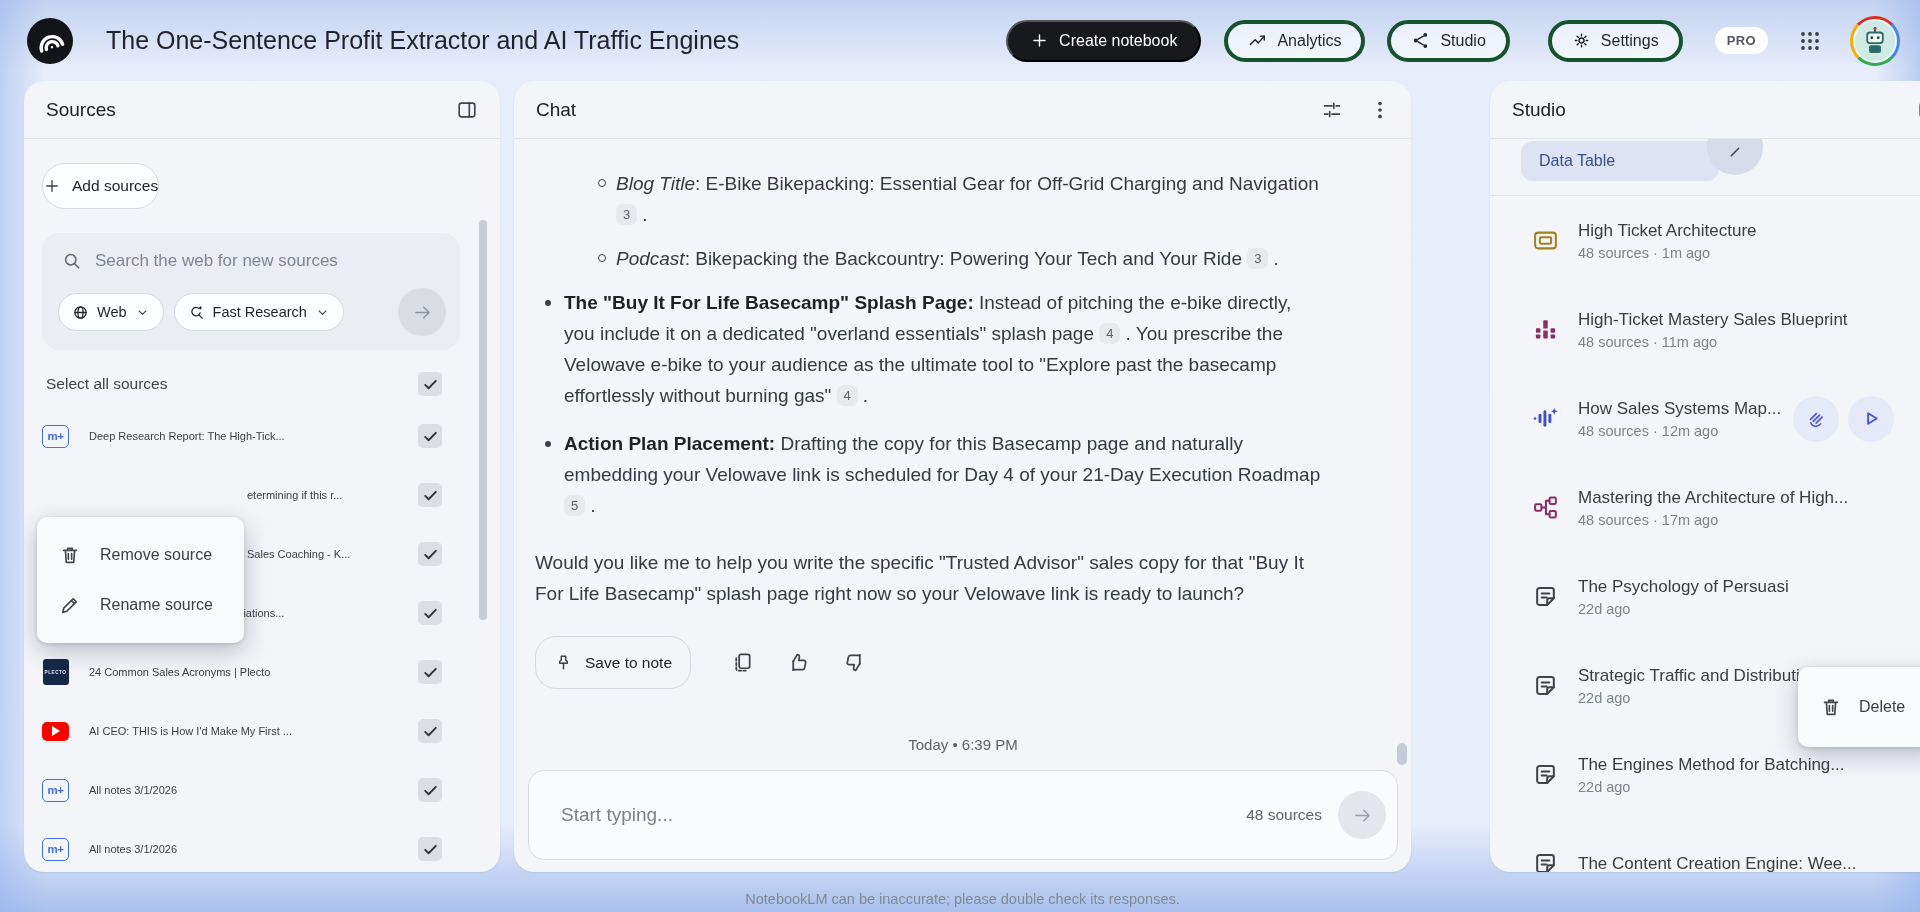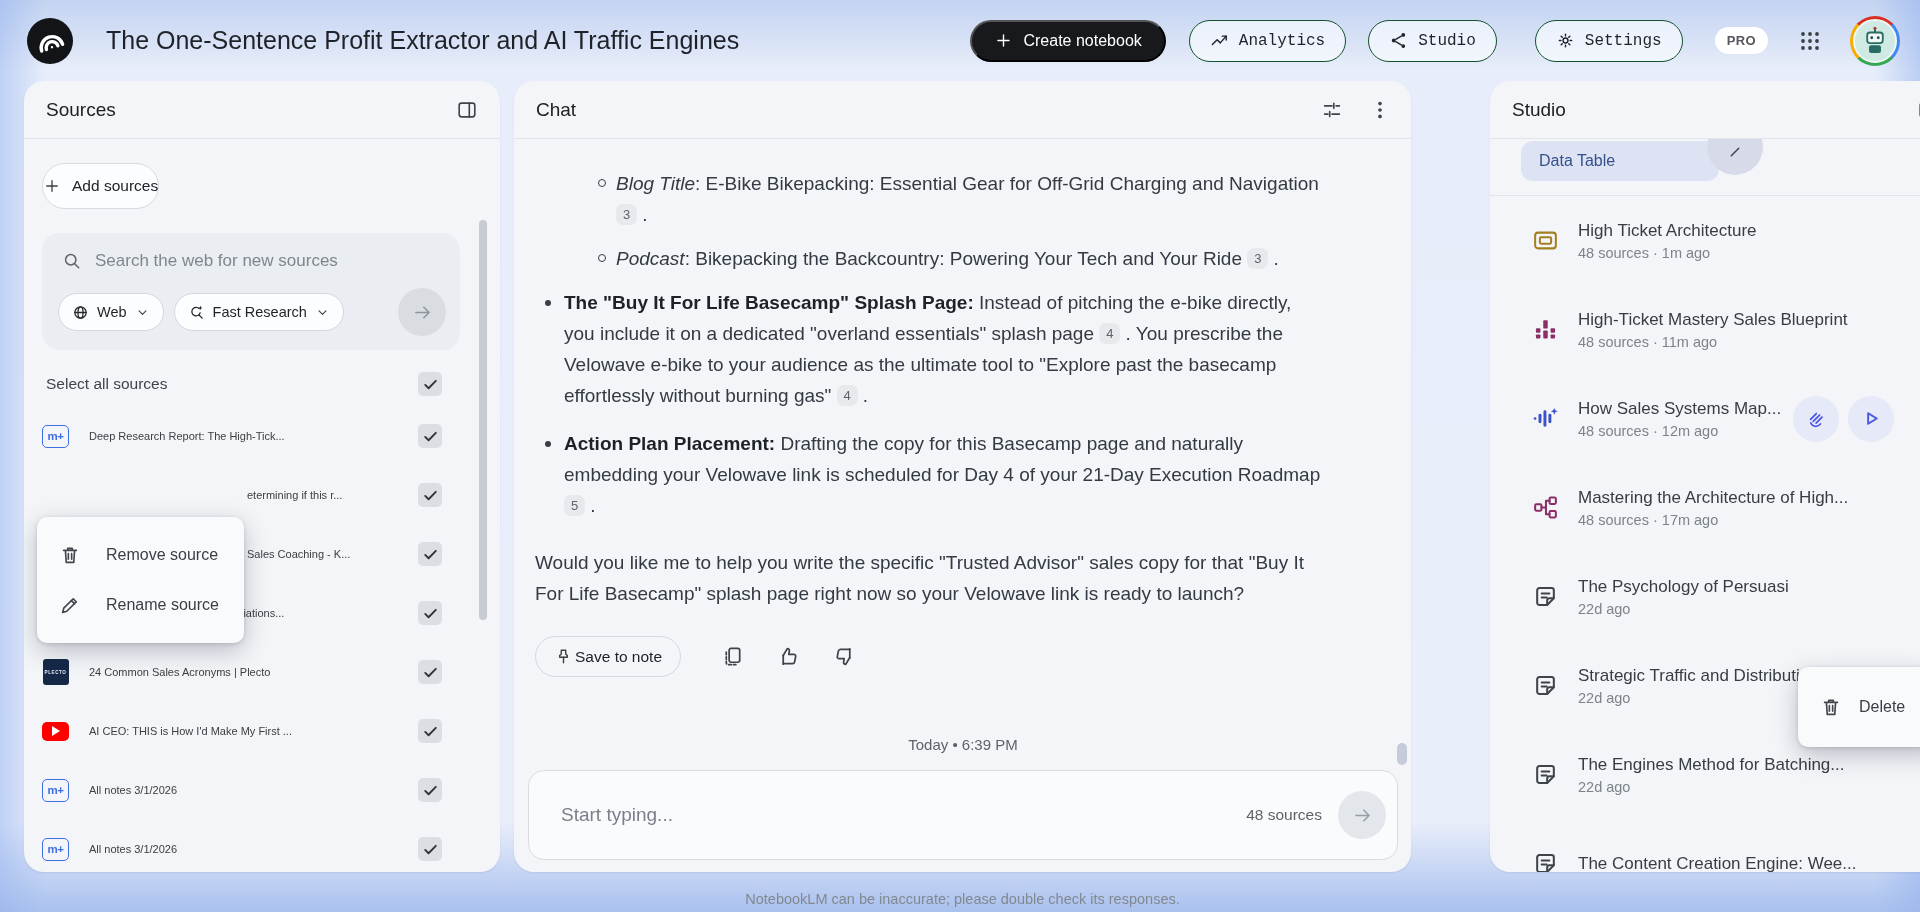--- a/index.html
+++ b/index.html
@@ -12,21 +12,21 @@
       linear-gradient(90deg, rgba(150,180,238,.50) 0, rgba(150,180,238,0) 45px, rgba(150,180,238,0) calc(100% - 45px), rgba(150,180,238,.55) 100%),
       linear-gradient(180deg, #c3d3f1 0, #e7edfa 70px, #e9eefb calc(100% - 90px), #a9c1ee 100%);
   }
   
   .header { position:absolute; top:0; left:0; right:0; height:81px; display:flex; align-items:center; padding:0 20px 0 26px; }
   .logo { width:48px; height:48px; flex:0 0 auto; }
   .app-title { margin-left:32px; font-size:25px; color:#1f2228; white-space:nowrap; }
   .hdr-right { margin-left:auto; display:flex; align-items:center;gap:8px; }
   .pill-btn { height:42px; border-radius:21px; display:inline-flex; align-items:center; gap:10px; padding:0 20px; font-size:16px; cursor:pointer; white-space:nowrap; }
   .pill-dark { background:#17191c; color:#fff; font-weight:500; padding:0 22px; }
-  .pill-light { border:1px solid #14532d; background:rgba(252,253,255,.62); color:#1f2329;font-family:Liberation Mono, monospace; }
+  .pill-light { border:4px solid #14532d; background:rgba(252,253,255,.62); color:#1f2329; }
   .pill-dark .ic, .pill-light .ic { width:19px; height:19px; }
   .gap15{margin-left:15px} .gap14{margin-left:14px} .gap30{margin-left:30px} .gap24{margin-left:24px} .gap12{margin-left:12px}
   .pro { height:27px; border-radius:14px; background:#fff; color:#54575c; font-size:13px; font-weight:700; letter-spacing:.4px; display:inline-flex; align-items:center; padding:0 12px; }
   .grid-btn { width:40px; height:40px; display:flex; align-items:center; justify-content:center; cursor:pointer; }
   .grid-btn .ic{ width:24px; height:24px; color:#3c4043;}
   .avatar { width:50px; height:50px; border-radius:50%; padding:3px; background:conic-gradient(from 315deg,#d93025 0 90deg,#4285f4 90deg 180deg,#34a853 180deg 270deg,#f9ab00 270deg 360deg); cursor:pointer; }
   .avatar-in { width:100%; height:100%; border-radius:50%; background:#cfe9e3; border:2px solid #eef7f4; display:flex; align-items:center; justify-content:center; overflow:hidden; }
   
   .panel { position:absolute; top:81px; height:791px; background:#f3f5f8; border-radius:20px; overflow:hidden; box-shadow:0 1px 2px rgba(60,70,100,.10); display:flex; flex-direction:column; }
   .panel-hd { height:57px; flex:0 0 auto; display:flex; align-items:center; padding:0 22px; }
@@ -58,39 +58,39 @@
   .src-ic { width:27px; flex:0 0 auto; margin-right:20px; display:flex; justify-content:center; }
   .src-row.obscured { padding-left:205px; }
   .src-label { flex:1; font-size:11px; color:#3c4043; white-space:nowrap; overflow:hidden; }
   .nb-src { width:27px; height:23px; border:1.7px solid #3f6fe0; border-radius:5px; color:#3f6fe0; font-size:11.5px; font-weight:700; display:flex; align-items:center; justify-content:center; letter-spacing:-.5px;}
   .yt { width:27px; height:19px; background:#ff0000; border-radius:5px; display:flex; align-items:center; justify-content:center; }
   .yt i { display:block; width:0; height:0; border-left:8px solid #fff; border-top:5px solid transparent; border-bottom:5px solid transparent; }
   .plecto { width:26px; height:26px; background:#152847; border-radius:3px; color:#e8ecf5; font-size:4.6px; letter-spacing:.55px; display:flex; align-items:center; justify-content:center; font-weight:700;}
   .book-ic { width:26px; height:26px; color:#24566b; }
   .menu-card { position:absolute; z-index:8; background:#f9fafc; border-radius:10px; box-shadow:0 8px 24px rgba(35,45,70,.28), 0 1px 4px rgba(0,0,0,.14); padding:13px 0; }
   #src-menu { left:13px; top:378px; width:207px; }
-  .menu-item { display:flex; align-items:center; gap:25px; padding:14px 22px; font-size:16px; color:#3a3e45; cursor:pointer; }
+  .menu-item { display:flex; align-items:center; gap:19px; padding:14px 22px; font-size:16px; color:#3a3e45; cursor:pointer; }
   .menu-item .ic { width:22px; height:22px; color:#42464d; }
   .vscroll { position:absolute; border-radius:5px; background:#c7cbd2; }
   #src-scroll { right:13px; top:81px; width:8px; height:400px; }
   
   #chat-panel { left:514px; width:897px; }
   .chat-content { flex:1; overflow:hidden; padding:29px 86px 0 21px; font-size:19px; line-height:31px; color:#343a43; }
   .blk { display:flex; }
   .blk .marker { flex:0 0 auto; }
   .blk.bullet { margin:0 0 17px 10px; }
   .blk.bullet .marker { width:6px; height:6px; border-radius:50%; background:#3a3e45; margin:13px 13px 0 0; }
   .blk.sub-bullet { margin:0 0 13px 63px; }
   .blk.sub-bullet .marker { width:8px; height:8px; border-radius:50%; border:1.6px solid #3a3e45; margin:11px 10px 0 0; }
   .blk.paragraph { margin-top:26px; }
   .seg-b { font-weight:700; color:#1d2128; }
   .seg-i { font-style:italic; }
   .cite { display:inline-block; background:#e7e9ed; color:#5f6368; border-radius:7px; min-width:21px; text-align:center; padding:0 6px; font-size:13px; line-height:21px; vertical-align:2px; cursor:pointer; }
   .actions-row { margin-top:27px; display:flex; align-items:center; }
-  .save-note { height:41px; border:1px solid #d4d8df; border-radius:21px; display:inline-flex; align-items:center; gap:2px; padding:0 18px; font-size:15.5px; color:#20242a; cursor:pointer; background:transparent;}
+  .save-note { height:53px; border:1px solid #d4d8df; border-radius:21px; display:inline-flex; align-items:center; gap:12px; padding:0 18px; font-size:15.5px; color:#20242a; cursor:pointer; background:transparent;}
   .save-note .ic { width:19px; height:19px; color:#3c4043; }
   .act-ic { width:23px; height:23px; color:#3f4348; margin-left:33px; cursor:pointer; }
   .chat-bottom { flex:0 0 auto; padding:0 13px 12px 14px; }
   .stamp { text-align:center; font-size:15px; color:#5f6368; margin-bottom:17px; }
   .input-bar { height:90px; background:#fafbfd; border:1px solid #d8dce3; border-radius:16px; display:flex; align-items:center; padding:0 11px 0 32px; }
   .input-bar input { flex:1; border:0; outline:0; background:transparent; font-family:inherit; font-size:19px; color:#3c4043; }
   .input-bar input::placeholder { color:#7b818a; }
   .src-count { font-size:15.5px; color:#5f6368; margin:0 16px 0 12px; white-space:nowrap; }
   .send-btn { width:48px; height:48px; border-radius:50%; background:#e3e6eb; display:flex; align-items:center; justify-content:center; cursor:pointer; flex:0 0 auto;}
   .send-btn .ic { width:21px; height:21px; color:#999fa8; }

